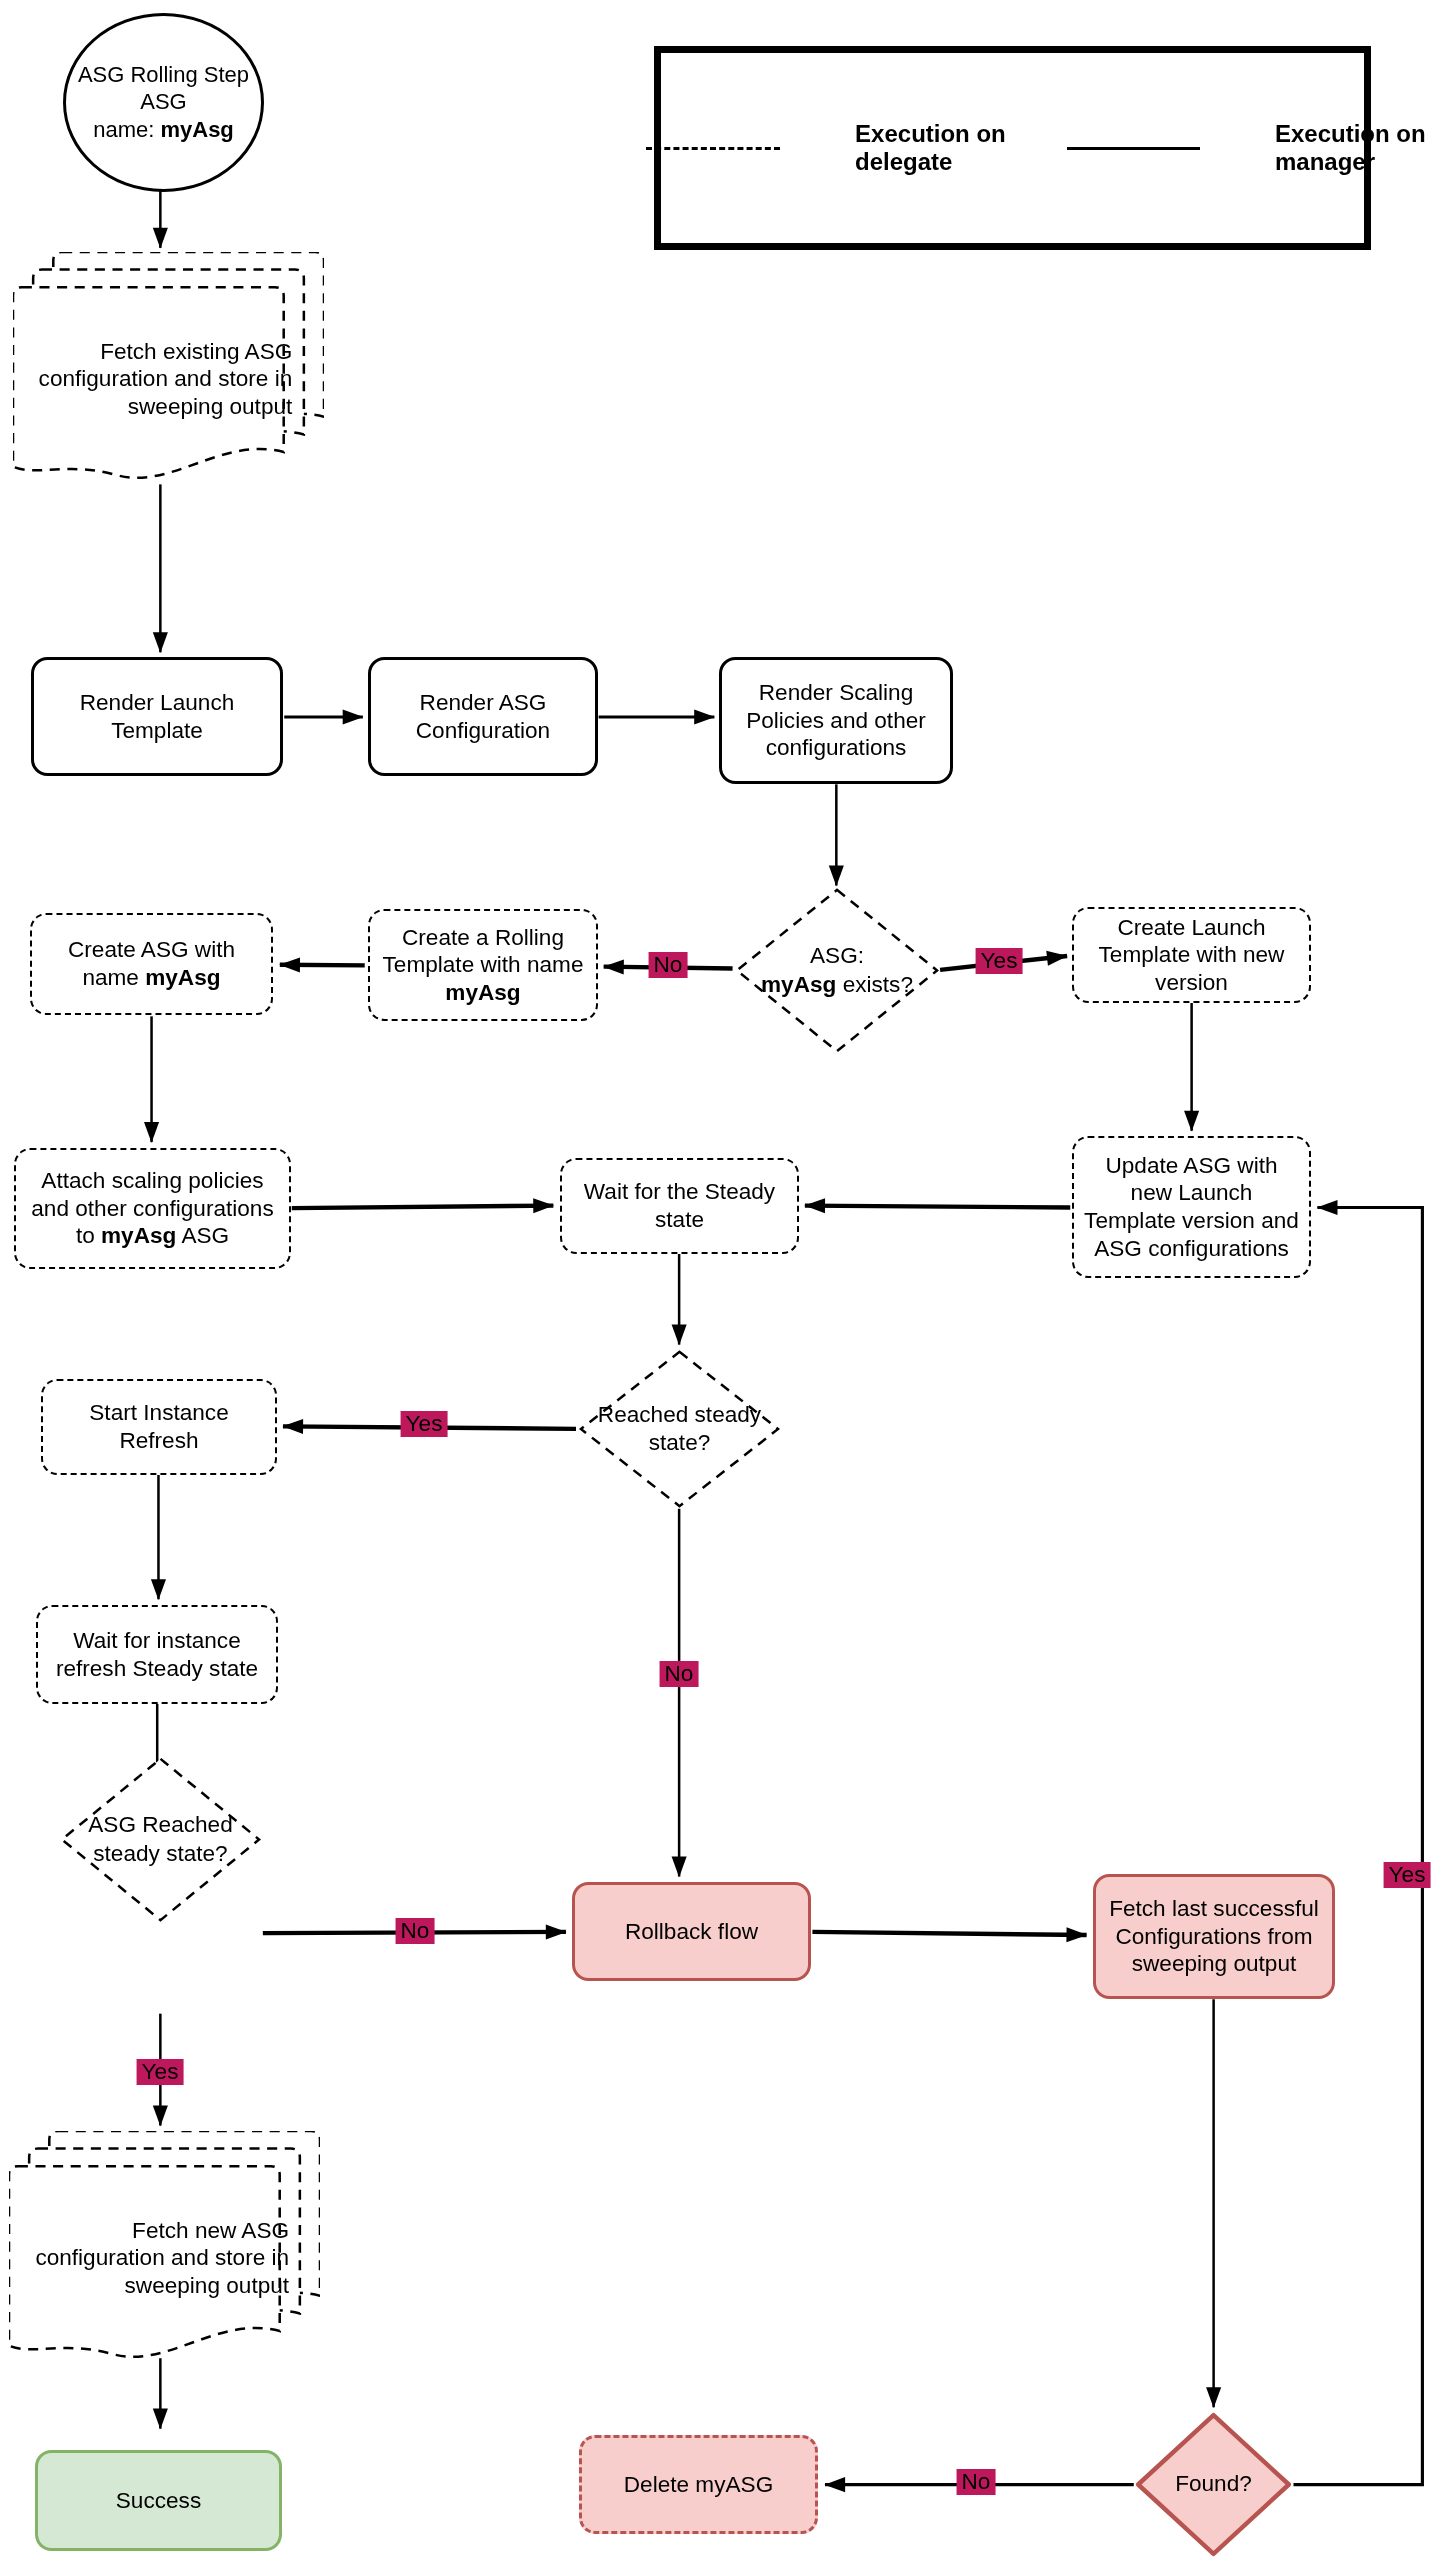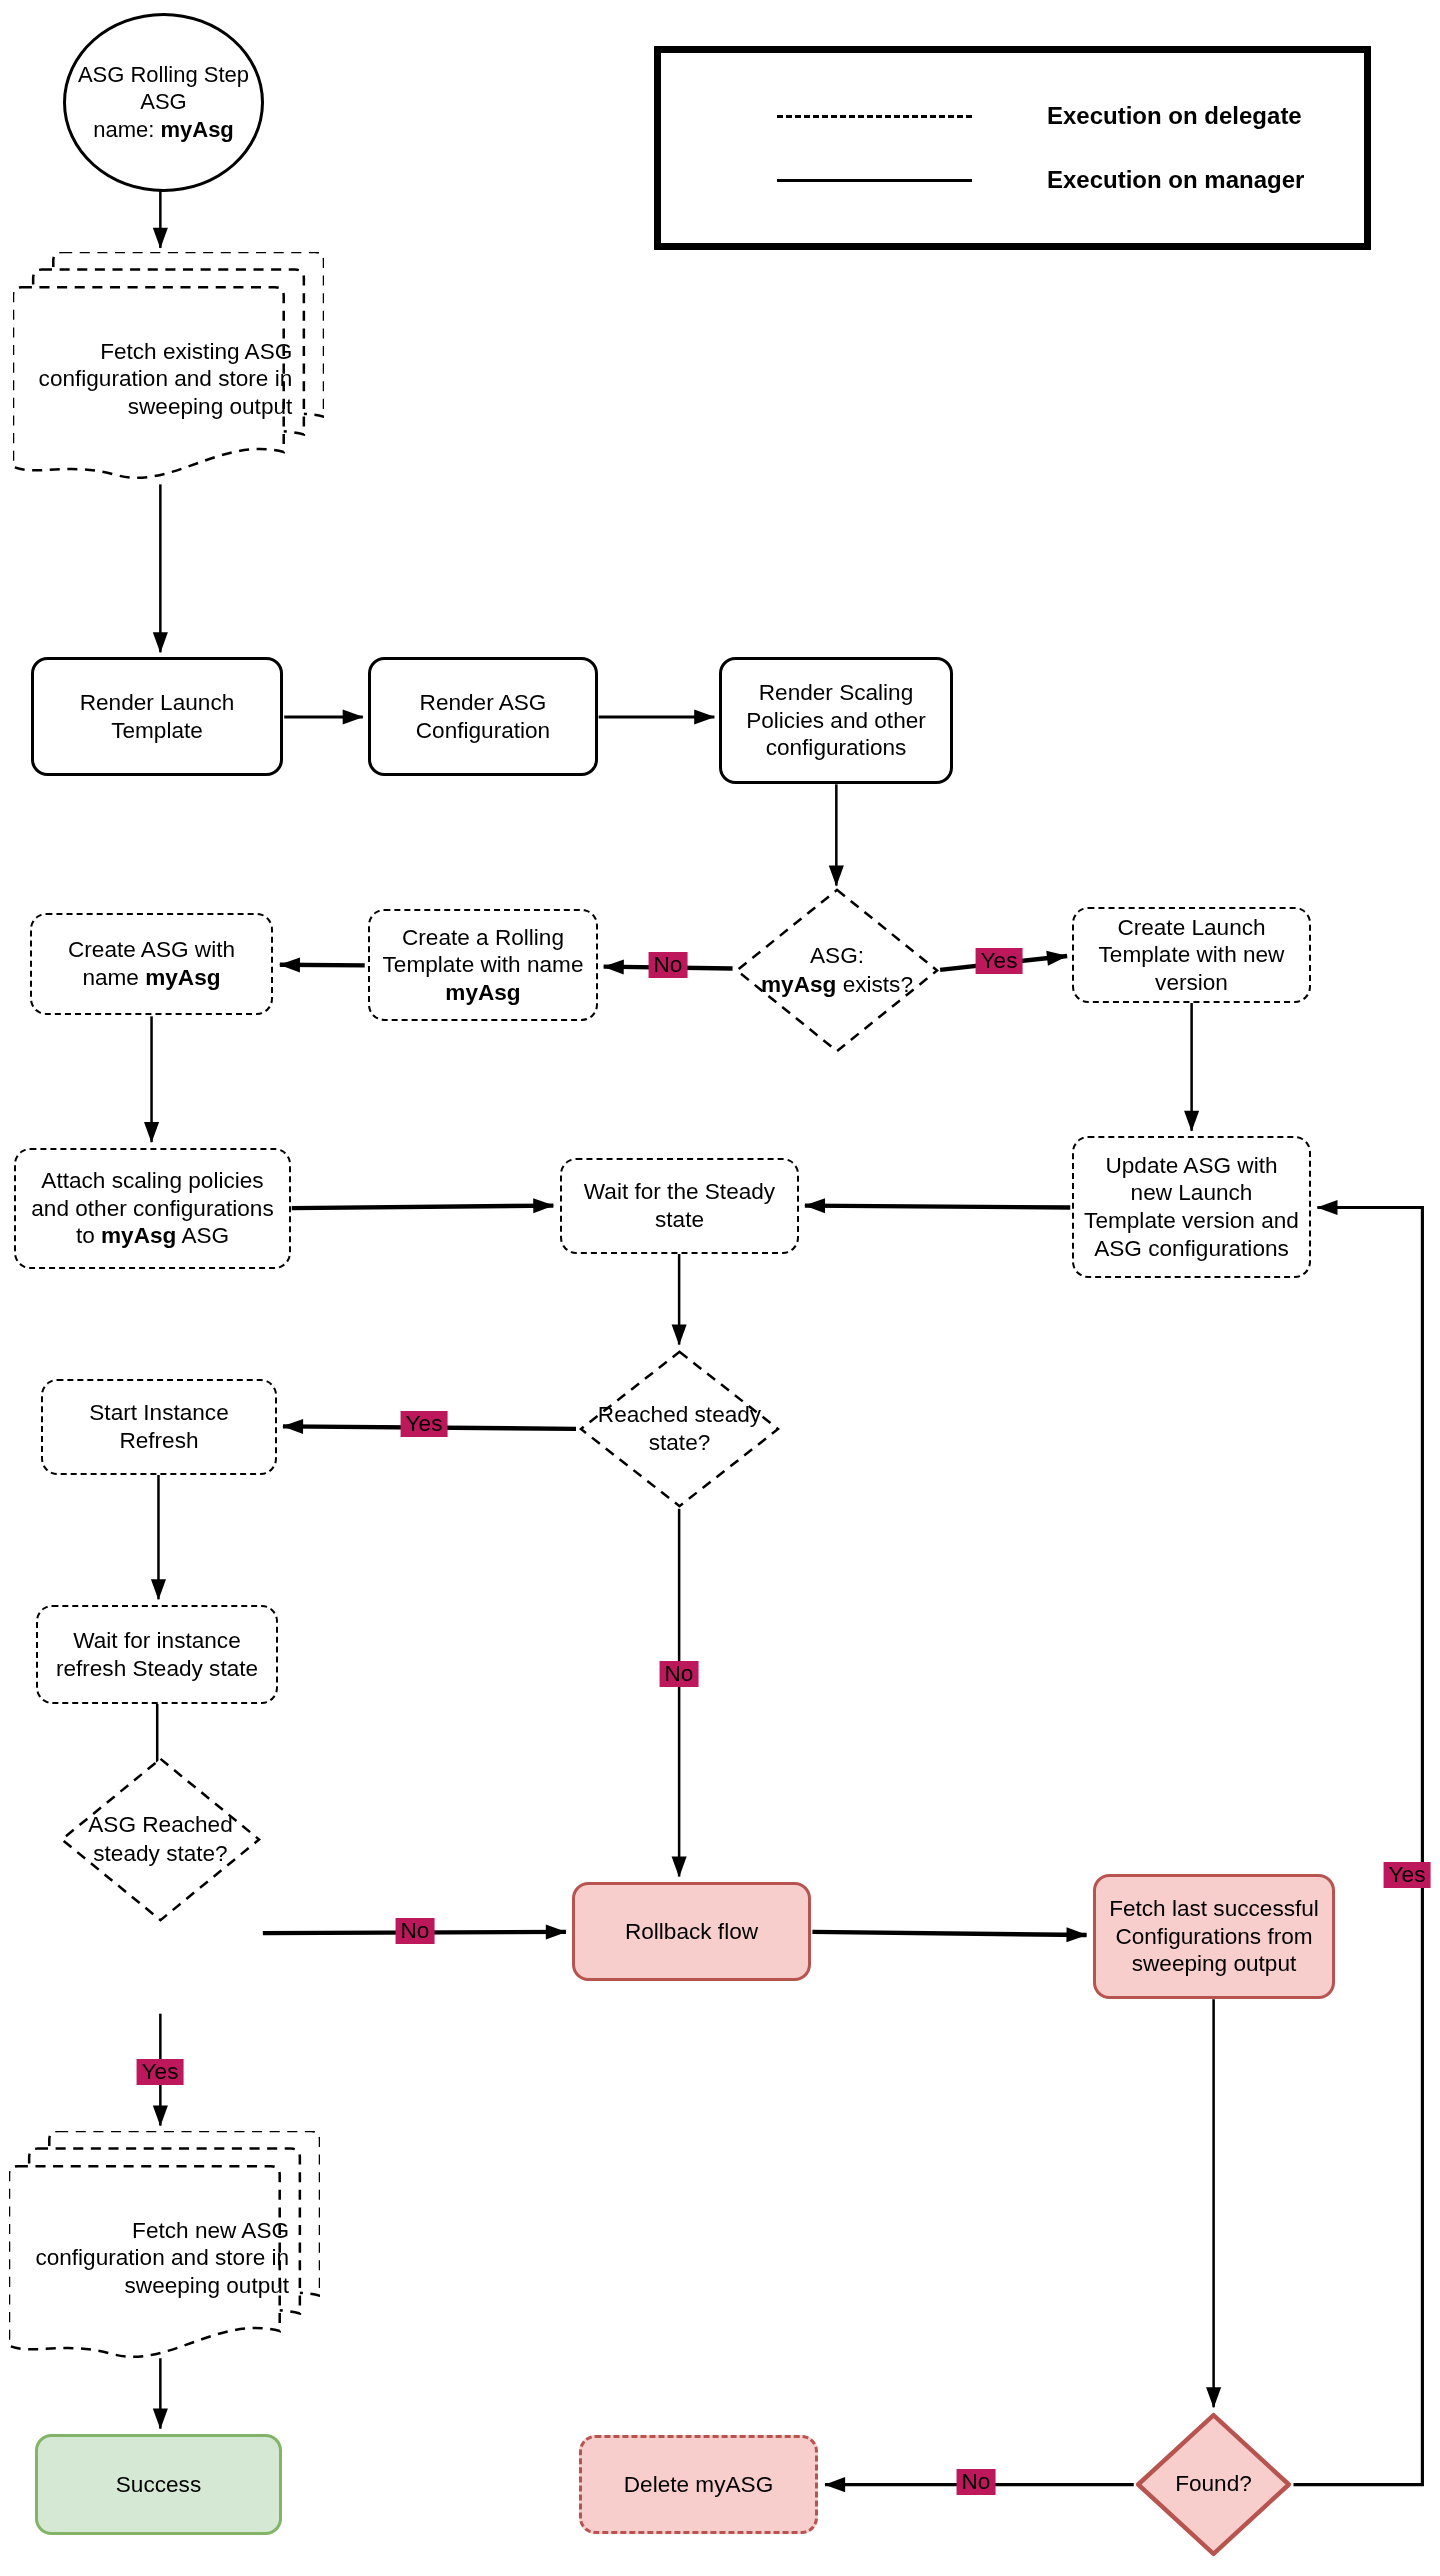--- a/index.html
+++ b/index.html
@@ -10,21 +10,21 @@
   .e-thin{stroke-width:4;}
   .e-mid{stroke-width:5;}
   .e-thick{stroke-width:7;}
 
   .node{position:absolute;display:flex;align-items:center;justify-content:center;
         text-align:center;font-size:22.6px;line-height:1.22;padding:0 8.8px;box-sizing:border-box;
         background:#ffffff;border:3.1px solid #000000;border-radius:16.4px;}
   .node.dashed{border:2.5px dashed #000000;}
   .node.red{background:#f8cecc;border:3.1px solid #b85450;}
   .node.red.dashed{border:3.1px dashed #b85450;}
-  .node.green{background:#d5e8d4;border:3.1px solid #82b366;}
+  .node.green{background:#d5e8d4;border:3.1px solid #82b366;margin-top:16px;}
   .node b, .diamond-text b, .doc-text b{font-weight:700;}
 
   .circle{position:absolute;display:flex;align-items:center;justify-content:center;
           text-align:center;font-size:22px;line-height:1.25;box-sizing:border-box;
           background:#fff;border:3.1px solid #000;border-radius:50%;padding:0 11.3px;}
 
   .shape-wrap{position:absolute;}
   .shape-wrap svg{position:absolute;left:0;top:0;width:100%;height:100%;}
   .diamond-text{position:absolute;left:0;top:0;right:0;bottom:0;display:flex;flex-direction:column;
           align-items:center;justify-content:center;text-align:center;font-size:22.6px;line-height:1.25;}
@@ -33,22 +33,22 @@
 
   .doc-page{fill:#ffffff;stroke:#000000;stroke-width:4;stroke-dasharray:16 12;}
   .doc-text{position:absolute;left:16px;top:35px;width:270px;height:184px;display:flex;
             align-items:center;justify-content:center;text-align:right;font-size:22.6px;
             line-height:1.22;padding:0 6.3px;box-sizing:border-box;}
 
   .edge-label{position:absolute;transform:translate(-50%,-50%);background:#be185d;
               padding:0 5px;font-size:22.6px;white-space:nowrap;}
 
   .legend{position:absolute;left:654px;top:46px;width:717px;height:204px;box-sizing:border-box;
-          border:7.5px solid #000000;background:#fff;display:flex;flex-direction:column;
-          justify-content:center;gap:36px;padding-left:116px;}
+          border:7.5px solid #000000;background:#fff;display:flex;flex-direction:row;
+          justify-content:center;gap:36px;padding-left:72px;}
   .legend-row{display:flex;align-items:center;gap:75px;}
   .legend-line{display:inline-block;width:195px;height:0;}
   .legend-line.dash{border-top:3.1px dashed #000;}
   .legend-line.solid{border-top:3.1px solid #000;}
   .legend-label{font-size:24px;font-weight:700;}
 </style>
 </head>
 <body>
 
 <div class="canvas">

